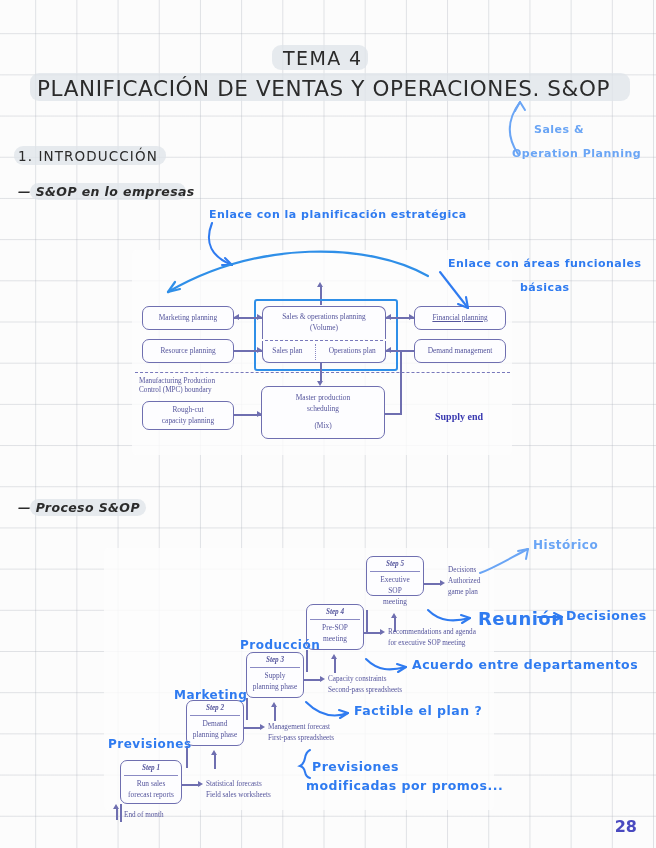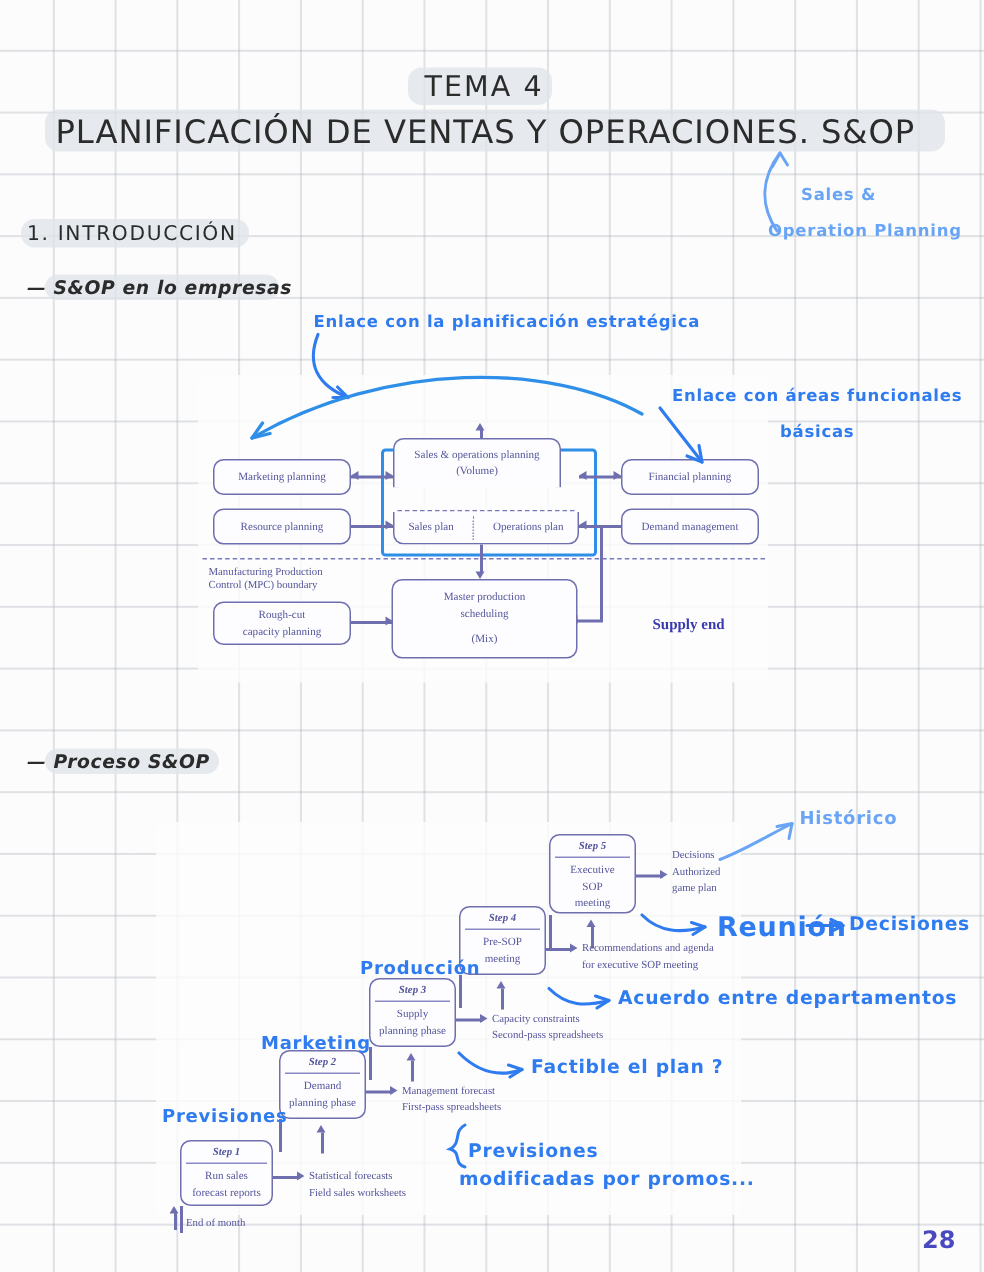--- a/index.html
+++ b/index.html
@@ -150,21 +150,21 @@
 <div class="dg" id="d1" style="left:0;top:0;width:656px;height:470px;">
 
   <div class="whitewash" style="left:132px;top:250px;width:380px;height:205px;"></div>
 
 
   <div class="ln lnv" style="left:320px;top:286px;height:19px;"></div>
   <div class="ar ar-u" style="left:317px;top:282px;"></div>
 
   <div class="hlbox" style="left:254px;top:299px;width:140px;height:68px;"></div>
 
-  <div class="box" style="left:262px;top:292px;width:112px;height:33px;border-bottom:none;border-radius:7px 7px 0 0;">
+  <div class="box" style="left:262px;top:306px;width:124px;height:33px;border-bottom:none;border-radius:7px 7px 0 0;">
     <div>Sales &amp; operations planning</div>
     <div>(Volume)</div>
   </div>
   <div class="dash" style="left:265px;top:340px;width:118px;"></div>
 
   <div class="box" style="left:262px;top:341px;width:124px;height:22px;border-top:none;border-radius:0 0 7px 7px;flex-direction:row;justify-content:space-around;">
     <span>Sales plan</span>
     <span style="border-left:1px dotted #8a8ac4;height:16px;"></span>
     <span>Operations plan</span>
   </div>
@@ -175,21 +175,21 @@
   <div class="ln lnh" style="left:234px;top:317px;width:28px;"></div>
   <div class="ar ar-l" style="left:234px;top:314px;"></div>
   <div class="ar ar-r" style="left:257px;top:314px;"></div>
 
   <div class="box" style="left:142px;top:339px;width:92px;height:24px;">
     <div>Resource planning</div>
   </div>
   <div class="ln lnh" style="left:234px;top:350px;width:28px;"></div>
   <div class="ar ar-r" style="left:257px;top:347px;"></div>
 
-  <div class="box" style="left:414px;top:306px;width:92px;height:24px;">
+  <div class="box" style="left:414px;top:306px;width:92px;height:24px;text-decoration:underline;">
     <div>Financial planning</div>
   </div>
   <div class="ln lnh" style="left:386px;top:317px;width:28px;"></div>
   <div class="ar ar-r" style="left:409px;top:314px;"></div>
   <div class="ar ar-l" style="left:386px;top:314px;"></div>
 
   <div class="box" style="left:414px;top:339px;width:92px;height:24px;">
     <div>Demand management</div>
   </div>
   <div class="ln lnh" style="left:386px;top:350px;width:28px;"></div>
@@ -239,21 +239,21 @@
 <div class="bl" style="left:448px;top:257px;">Enlace con áreas funcionales</div>
 <div class="bl" style="left:520px;top:281px;">básicas</div>
 <svg class="ink" style="left:434px;top:270px;width:60px;height:46px;" viewBox="0 0 60 46">
   <path d="M6 2 L 34 38" stroke="#2f7bf0" stroke-width="2.1" fill="none" stroke-linecap="round"></path>
   <path d="M34 38 L 24 34 M34 38 L 32 27" stroke="#2f7bf0" stroke-width="2.1" fill="none" stroke-linecap="round"></path>
 </svg>
 
 <div class="dg" id="d2" style="left:0;top:0;width:656px;height:848px;">
   <div class="whitewash" style="left:104px;top:548px;width:390px;height:262px;"></div>
 
-  <div class="box" style="left:366px;top:556px;width:58px;height:53px;justify-content:flex-start;">
+  <div class="box" style="left:366px;top:556px;width:58px;height:40px;justify-content:flex-start;">
     <div class="steplbl">Step 5</div>
     <div>Executive</div>
     <div>SOP</div>
     <div>meeting</div>
   </div>
   <div class="ln lnh" style="left:424px;top:583px;width:18px;"></div>
   <div class="ar ar-r" style="left:440px;top:580px;"></div>
   <div class="ptxt" style="left:448px;top:565px;">Decisions</div>
   <div class="ptxt" style="left:448px;top:576px;">Authorized</div>
   <div class="ptxt" style="left:448px;top:587px;">game plan</div>

